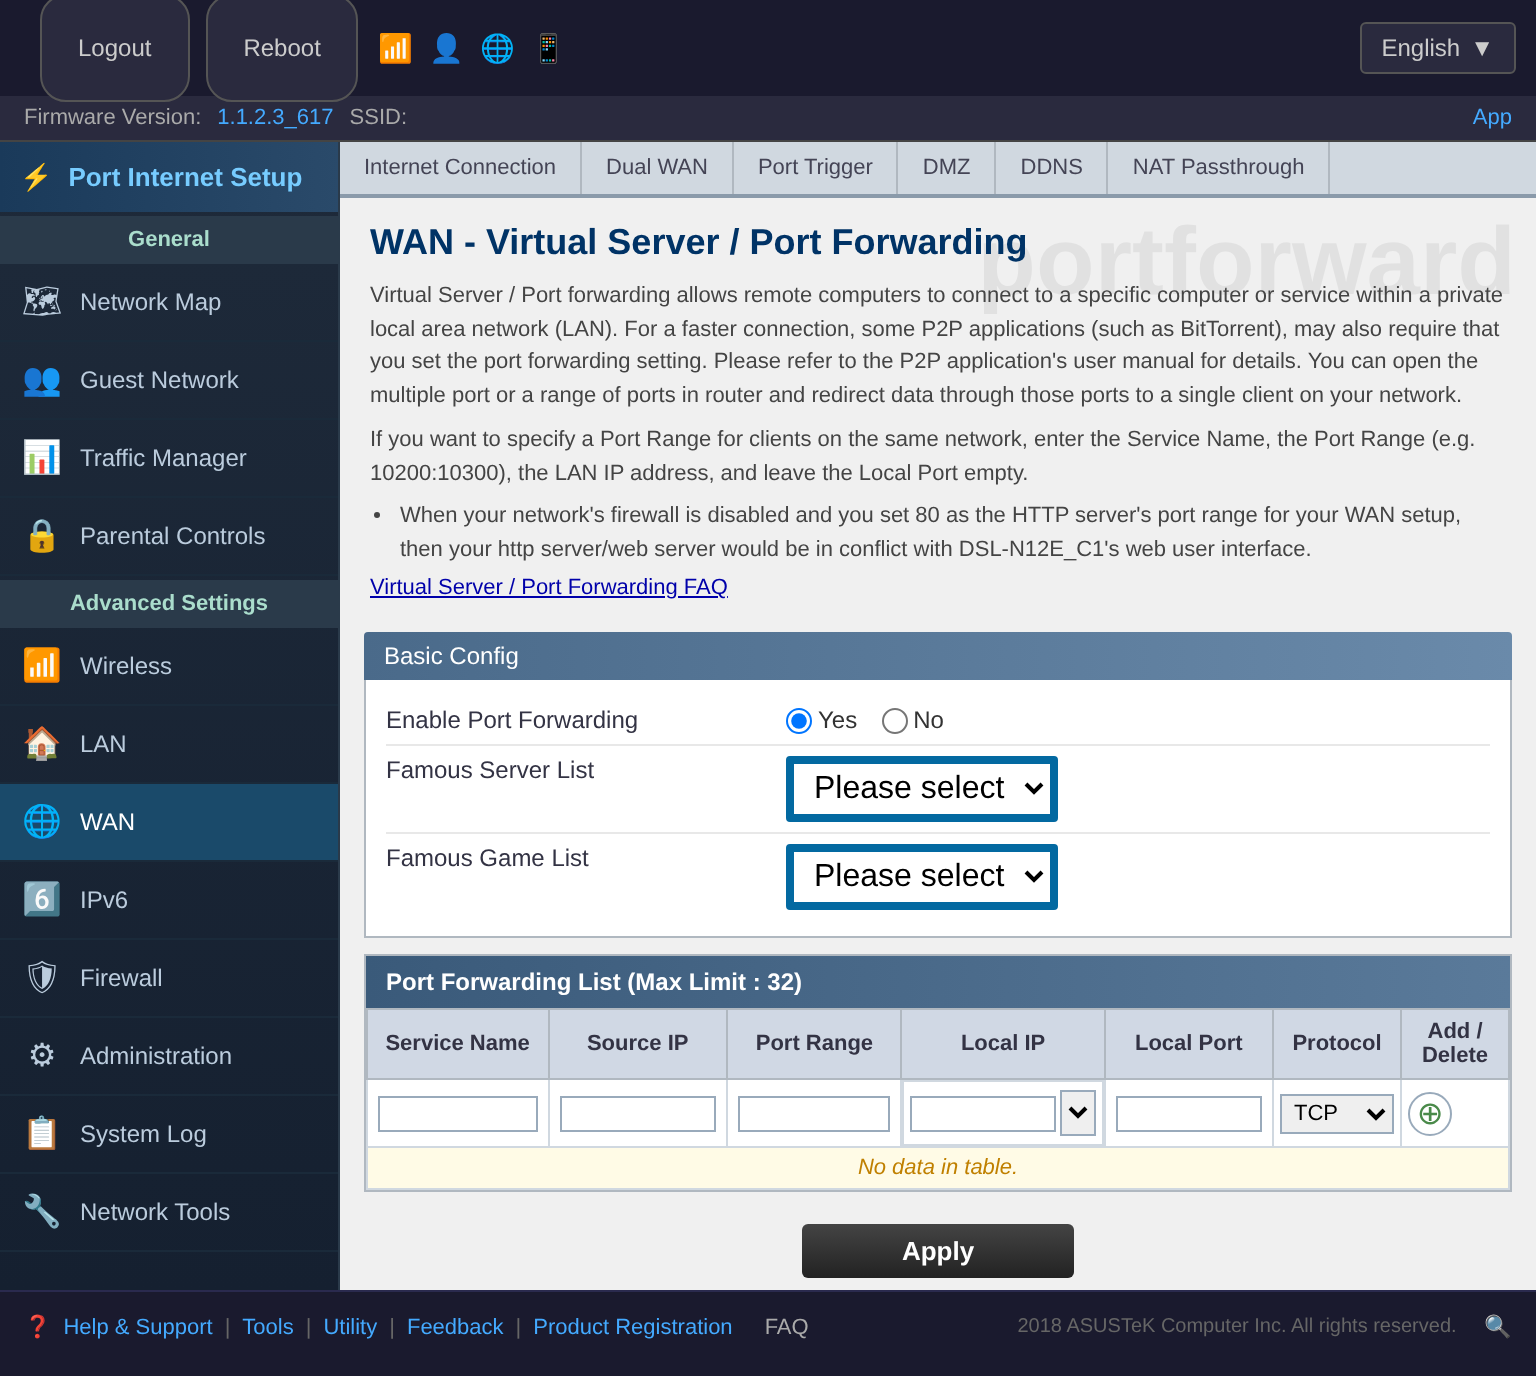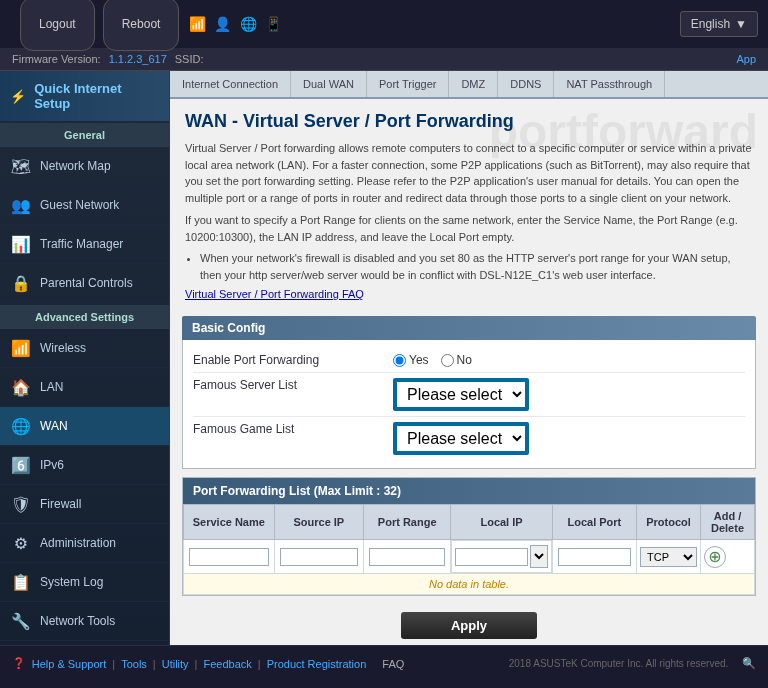--- a/index.html
+++ b/index.html
@@ -41,21 +41,21 @@
     #page-title-watermark { position: absolute; top: 5px; right: 10px; font-size: 48px; font-weight: bold; color: rgba(0,0,0,0.06); pointer-events: none; z-index: 0; }
     #page-title { font-size: 18px; font-weight: bold; color: #003366; margin-bottom: 8px; position: relative; z-index: 1; }
     #page-description { font-size: 11px; color: #444; line-height: 1.5; position: relative; z-index: 1; }
     #page-description .note { margin-top: 6px; }
     #page-description ul { margin-left: 15px; margin-top: 5px; }
     #page-description ul li { margin-bottom: 3px; }
     #faq-link { color: #00a; text-decoration: underline; font-size: 11px; cursor: pointer; display: block; margin-top: 5px; }
 
     
     .section { margin: 8px 12px; }
-    .section-header { background: linear-gradient(90deg, #4a6a8a, #6a8aaa); color: #fff; padding: 5px 10px; font-weight: bold; font-size: 12px; border-radius: 2px 2px 0 0; }
+    .section-header { background: linear-gradient(90deg, #4a6a8a, #6a8aaa); color: #fff; padding: 5px 10px; font-weight: normal; font-size: 12px; border-radius: 2px 2px 0 0; }
     .section-body { background: #fff; border: 1px solid #b0b8c0; border-top: none; padding: 8px 10px; }
     .config-row { display: flex; align-items: flex-start; padding: 5px 0; border-bottom: 1px solid #e8e8e8; }
     .config-row:last-child { border-bottom: none; }
     .config-label { width: 200px; color: #334; font-size: 12px; }
     .config-value { flex: 1; display: flex; align-items: center; gap: 8px; }
     .radio-group { display: flex; gap: 12px; align-items: center; }
     .radio-label { display: flex; align-items: center; gap: 3px; cursor: pointer; }
     select.form-select { padding: 3px 6px; border: 4px solid #0369a1; border-radius: 2px; font-size: 16px; background: #fff; }
 
     
@@ -121,21 +121,21 @@
   </div>
 </div>
 
 <div id="main">
 
   <div id="sidebar">
 
     <div id="quick-setup">
       <div id="quick-setup-inner">
         <span>⚡</span>
-        <span>Quick Internet Setup</span>
+        <span>Port Internet Setup</span>
       </div>
     </div>
 
     <div class="sidebar-section-title">General</div>
     <div class="sidebar-item">
       <span class="icon">🗺</span>
       <span>Network Map</span>
     </div>
     <div class="sidebar-item">
       <span class="icon">👥</span>

